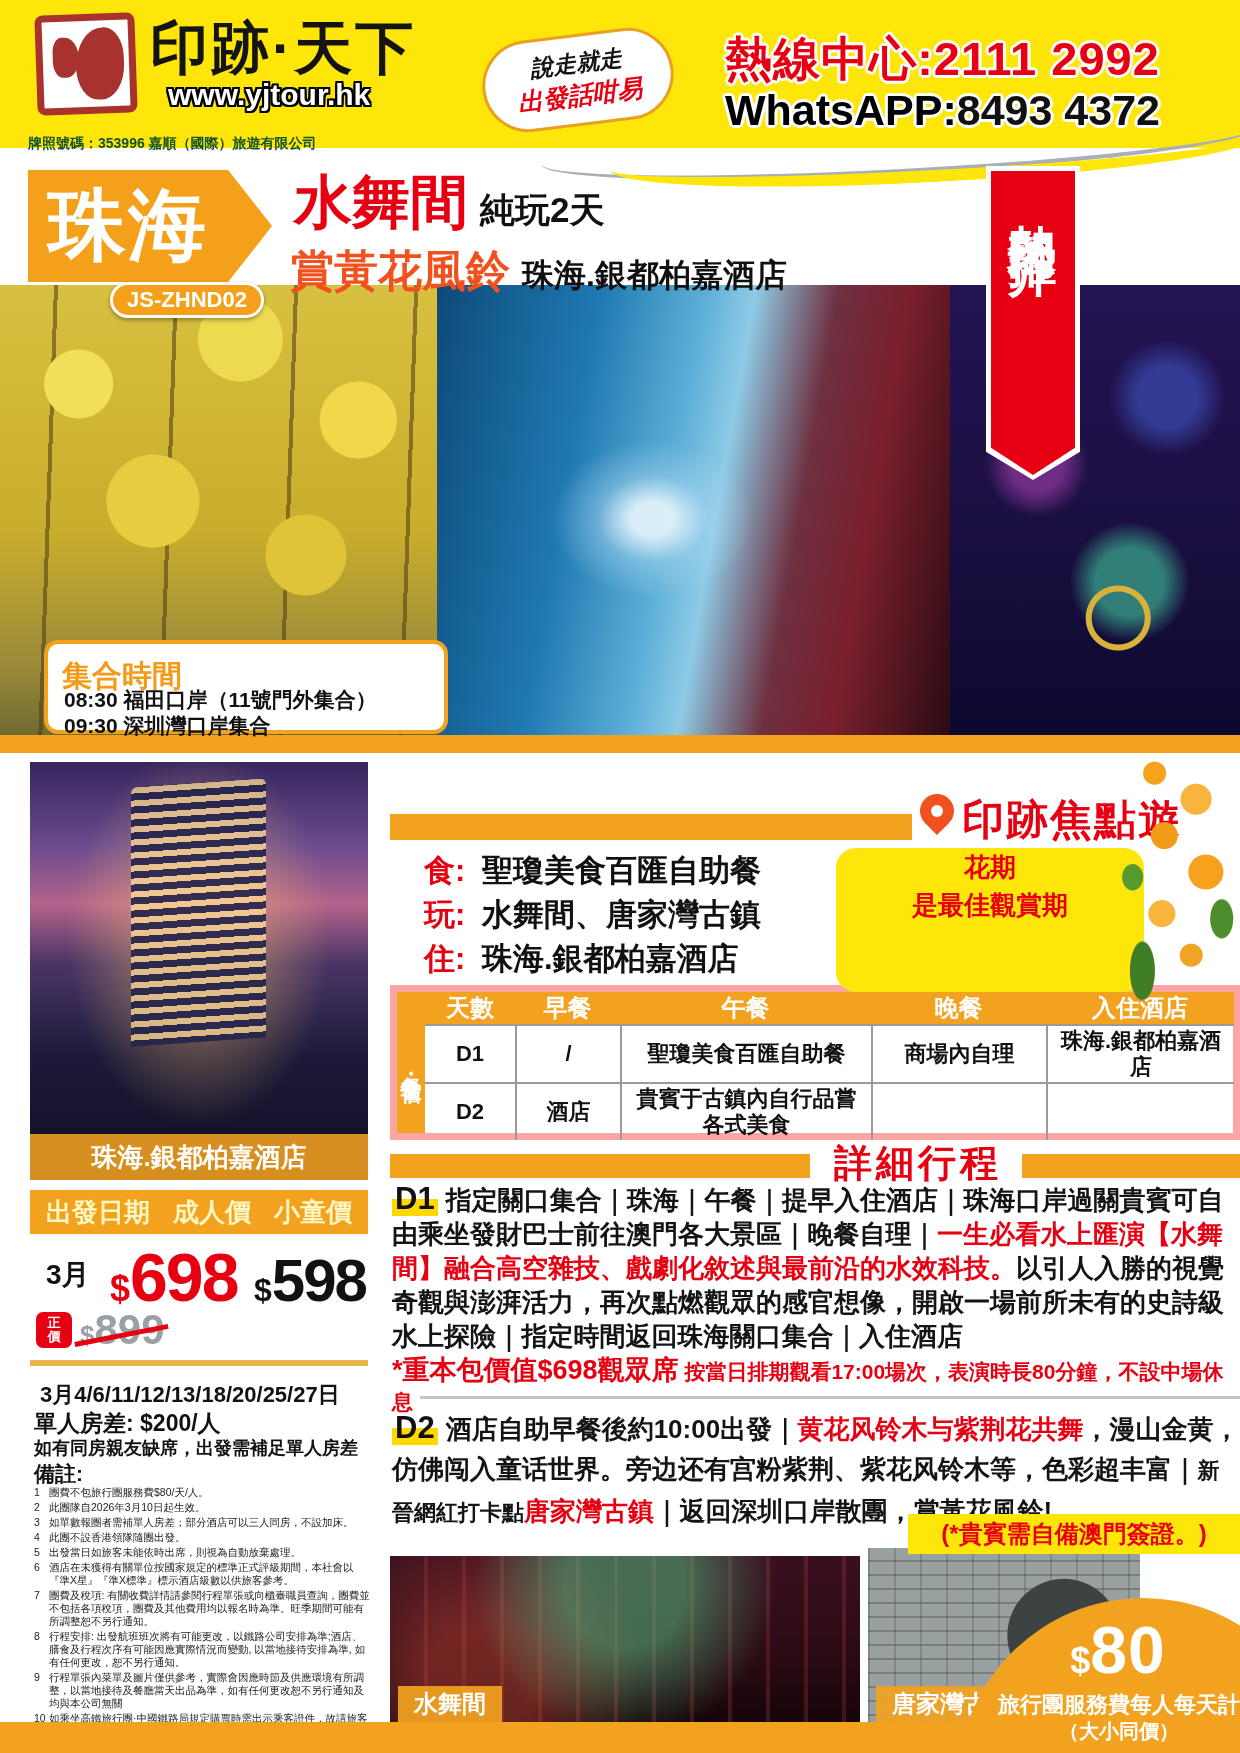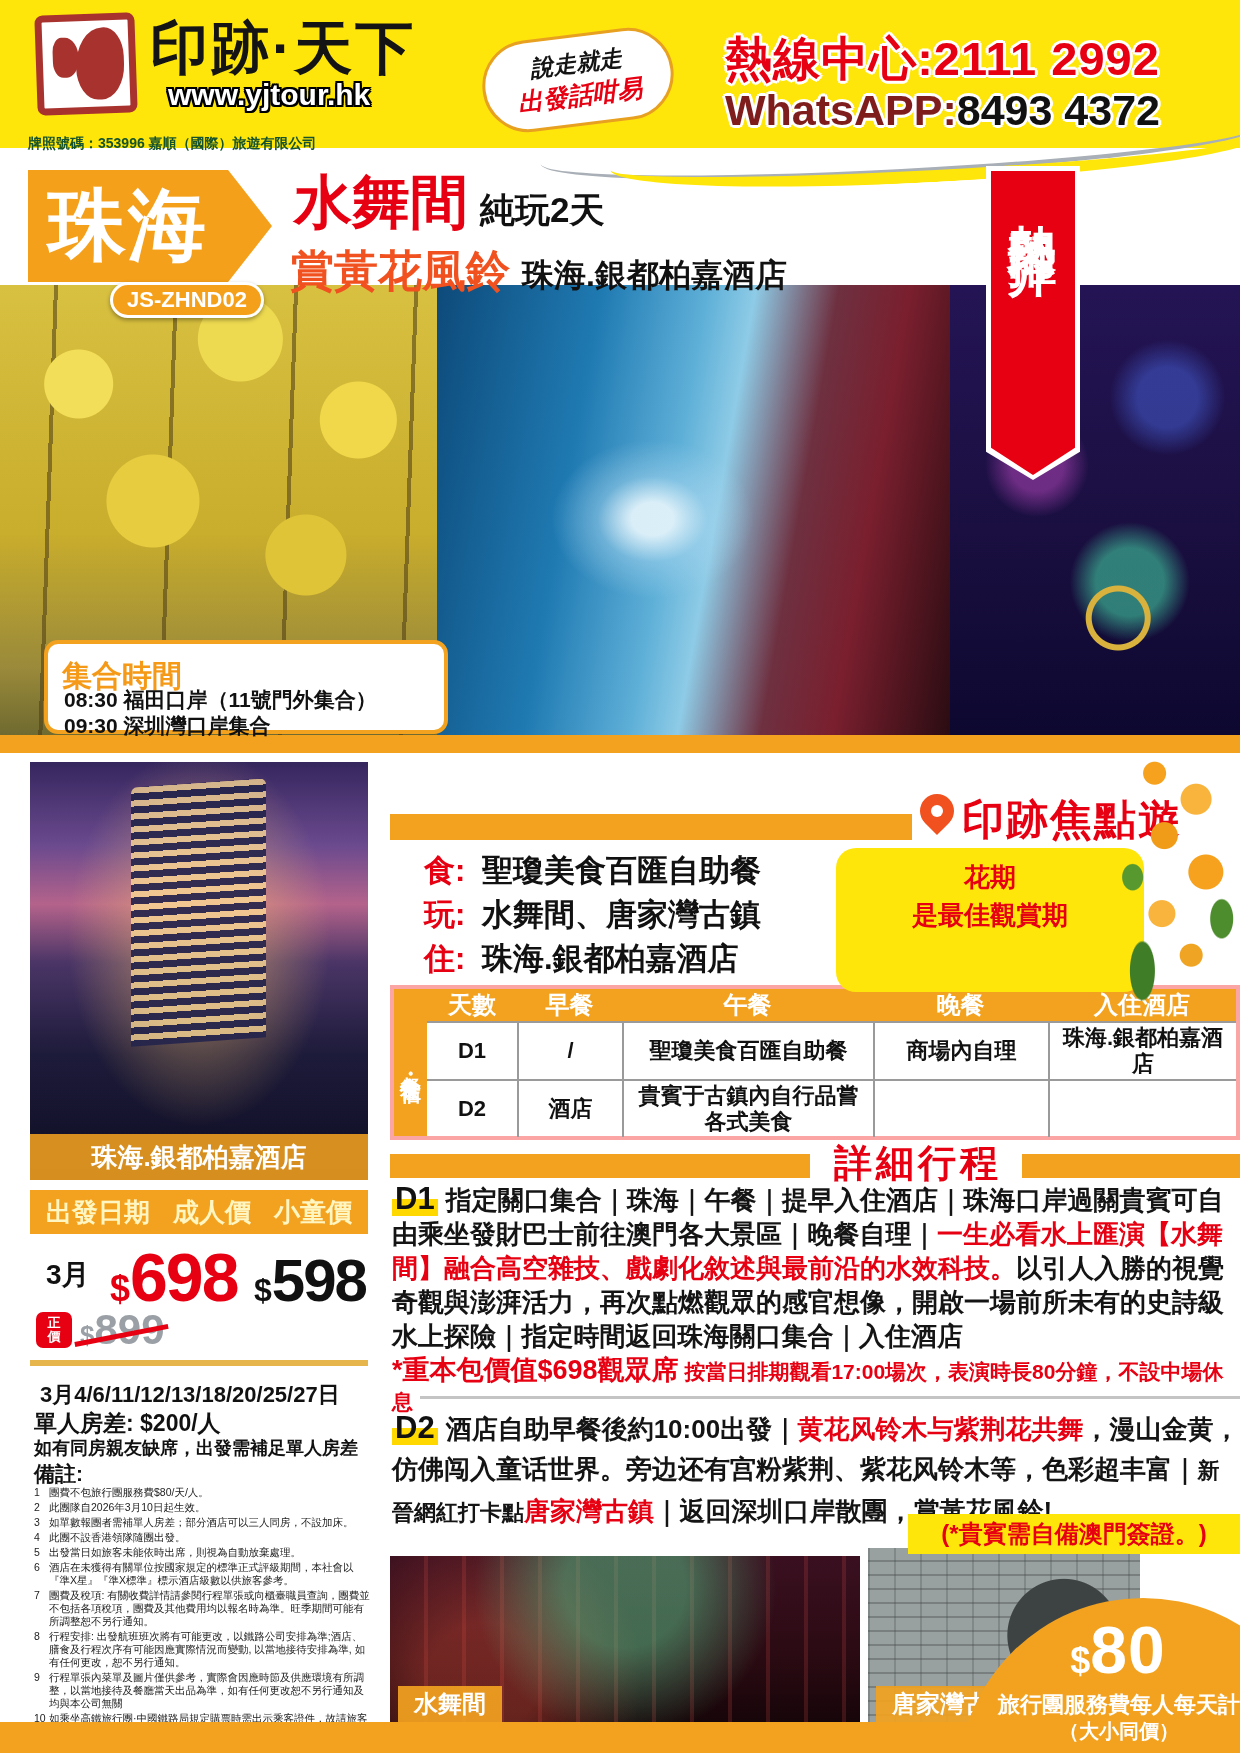--- a/index.html
+++ b/index.html
@@ -17,21 +17,21 @@
     text-shadow:-2px 0 #000,2px 0 #000,0 -2px #000,0 2px #000,-2px -2px #000,2px 2px #000,-2px 2px #000,2px -2px #000; }
   .license { left:28px; top:135px; font-size:14px; font-weight:700; color:#14532d; }
   .bubble { left:482px; top:34px; width:192px; height:92px; background:#fff; border:3px solid #E8A020; border-radius:46px;
     transform:rotate(-7deg); display:flex; flex-direction:column; align-items:center; justify-content:center; }
   .bubble-l1 { font-size:23px; font-weight:900; font-style:italic; color:#141414; }
   .bubble-l2 { font-size:25px; font-weight:900; font-style:italic; color:#E60012; }
   .hotline { left:655px; top:28px; width:575px; text-align:center; font-size:47px; font-weight:900; color:#E60012; letter-spacing:1px;
     text-shadow:-3px 0 #fff,3px 0 #fff,0 -3px #fff,0 3px #fff,-2px -2px #fff,2px 2px #fff,-2px 2px #fff,2px -2px #fff; }
   .whatsapp { left:655px; top:86px; width:575px; text-align:center; font-size:43px; font-weight:900;
     text-shadow:-3px 0 #fff,3px 0 #fff,0 -3px #fff,0 3px #fff,-2px -2px #fff,2px 2px #fff,-2px 2px #fff,2px -2px #fff; }
-  .wa-label { color:#7f1d1d; } .wa-num { color:#111; }
+  .wa-label { color:#000000; } .wa-num { color:#111; }
   .swoosh1 { left:540px; top:116px; width:720px; height:58px; border-bottom:5px solid #a9afb6; border-radius:50%; transform:rotate(-3deg); z-index:3; }
   .swoosh2 { left:610px; top:124px; width:650px; height:58px; border-bottom:12px solid #FFE60A; border-radius:50%; transform:rotate(-3deg); z-index:3; }
 
   
   .dest-arrow { left:28px; top:170px; width:244px; height:112px; background:#F5A01B;
     clip-path:polygon(0 0,82% 0,100% 50%,82% 100%,0 100%); display:flex; align-items:center; z-index:4; }
   .dest-arrow span { width:82%; text-align:center; font-size:78px; font-weight:900; color:#fff; letter-spacing:2px; }
   .tour-code { left:110px; top:282px; width:154px; height:36px; background:#F5A01B; border:3px solid #fff; border-radius:20px;
     color:#fff; font-size:22px; font-weight:900; display:flex; align-items:center; justify-content:center; z-index:5; box-shadow:0 2px 4px rgba(0,0,0,.35); }
   .headline { left:290px; top:164px; z-index:4; }
@@ -73,27 +73,27 @@
   
   .focus-bar { left:390px; top:814px; width:522px; height:26px; background:#F2A21F; }
   .pin-icon { left:920px; top:794px; width:34px; height:34px; background:#F0511E; border-radius:50% 50% 50% 0; transform:rotate(-45deg); z-index:2; }
   .pin-icon::after { content:""; position:absolute; left:11px; top:11px; width:12px; height:12px; background:#fff; border-radius:50%; }
   .focus-title { left:962px; top:792px; font-size:42px; font-weight:900; color:#E60012; letter-spacing:2px;
     text-shadow:-3px 0 #fff,3px 0 #fff,0 -3px #fff,0 3px #fff,2px 2px #fff,-2px -2px #fff; }
   .hl-list { left:424px; top:850px; }
   .hl-item { display:flex; align-items:baseline; height:44px; }
   .hl-label { font-size:31px; font-weight:900; color:#E60012; width:58px; }
   .hl-text { font-size:31px; font-weight:900; color:#111; }
-  .flower-box { left:836px; top:848px; width:308px; height:144px; background:#FFE60A; border-radius:20px; text-align:center; padding-top:10px; z-index:1; }
+  .flower-box { left:836px; top:848px; width:308px; height:144px; background:#FFE60A; border-radius:20px; text-align:center; z-index:1; }
   .fb-line { font-size:26px; font-weight:900; color:#E60012; line-height:38px; }
   .flower-decor { left:1118px; top:742px; width:122px; height:260px; z-index:2;
     background-image:radial-gradient(circle at 30% 12%,#F6A21E 0 11px,transparent 12px),radial-gradient(circle at 64% 22%,#F8B43C 0 15px,transparent 16px),radial-gradient(circle at 38% 36%,#F09C18 0 13px,transparent 14px),radial-gradient(circle at 72% 50%,#F6A21E 0 17px,transparent 18px),radial-gradient(circle at 36% 66%,#F8B43C 0 13px,transparent 14px),radial-gradient(circle at 60% 82%,#F0A424 0 11px,transparent 12px),radial-gradient(ellipse at 85% 68%,#4e8d2e 0 11px,transparent 12px),radial-gradient(ellipse at 12% 52%,#57982f 0 10px,transparent 11px),radial-gradient(ellipse at 20% 88%,#3f7d26 0 12px,transparent 13px); }
 
   
-  .meal-table { left:390px; top:985px; width:850px; height:155px; border:4px solid #fca5a5; background:#fff; display:flex;justify-content:space-between; }
+  .meal-table { left:390px; top:985px; width:850px; height:155px; border:7px solid #fca5a5; background:#fff; display:flex;justify-content:space-between; }
   .side-strip { width:38px; background:#F2A21F; display:flex; align-items:center; justify-content:center; }
   .side-strip span { writing-mode:vertical-rl; text-orientation:upright; color:#fff; font-size:21px; font-weight:900; letter-spacing:1px; }
   .tbl { flex:1; display:flex; flex-direction:column; }
   .tbl-head { display:flex; height:38px; background:#F2A21F; }
   .tbl-head div { color:#fff; font-size:24px; font-weight:900; display:flex; align-items:center; justify-content:center; }
   .tbl-row { display:flex; flex:1; border-top:2px solid #9a9a9a; }
   .tbl-row div { font-size:22px; font-weight:900; color:#111; display:flex; align-items:center; justify-content:center; border-left:2px solid #9a9a9a; text-align:center; line-height:26px; padding:2px 6px; }
   .tbl-row div:first-child { border-left:none; }
   .c1{width:90px;} .c2{width:105px;} .c3{width:251px;} .c4{width:175px;} .c5{width:188px;}
 

